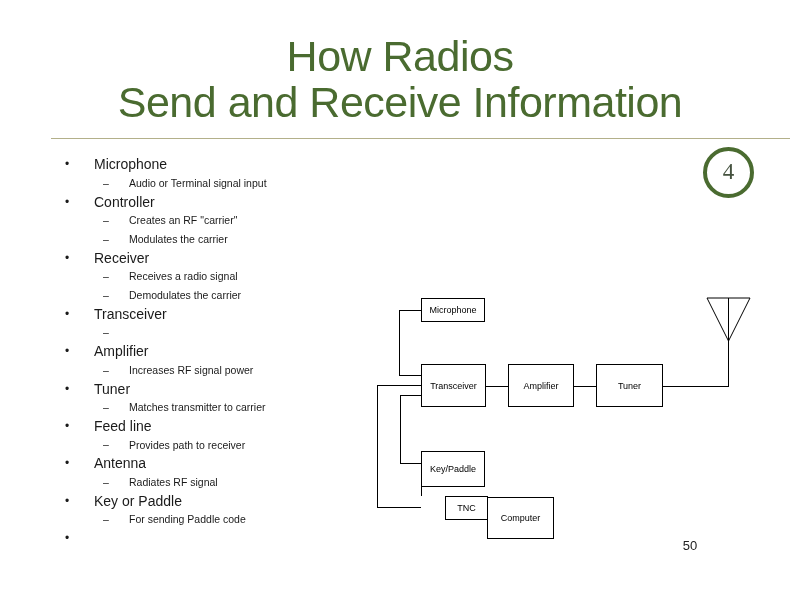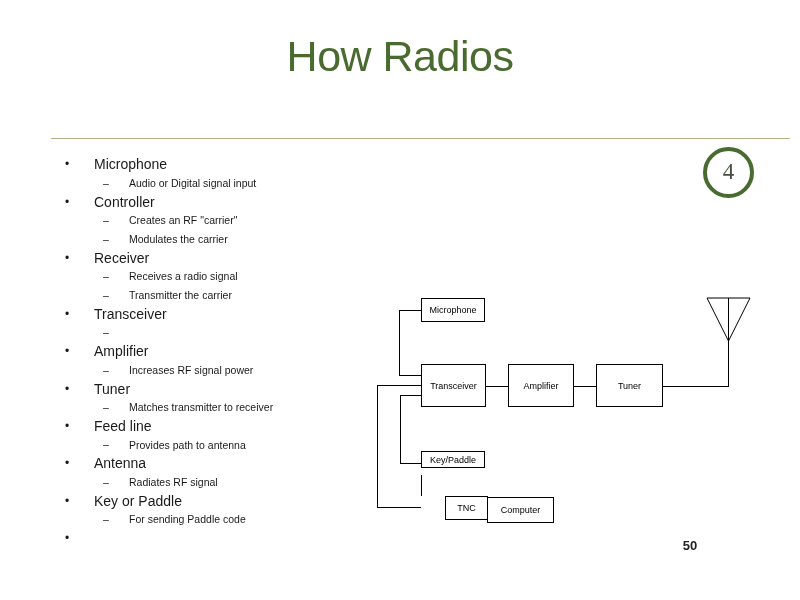--- a/index.html
+++ b/index.html
@@ -62,46 +62,47 @@
     position:absolute;
     border:1px solid #000;
     background:#fff;
     display:flex;align-items:center;justify-content:center;
     font-size:9px;color:#000;
     box-sizing:border-box;
   }
   .page-number{
     position:absolute;
     left:670px; top:538px; width:40px;
-    font-size:13px; color:#222; text-align:center;font-weight:bold;
+    font-size:13px; color:#222; text-align:center;
   }
 </style>
 </head>
 <body>
 
 <div class="slide">
 
   <div class="title">
     <div>How Radios</div>
+    <div>Send and Receive Information</div>
   </div>
 
   <div class="divider"></div>
 
   <div class="badge">
     <span>4</span>
   </div>
 
   <div class="bullet-list">
       <div class="row main">
         <span class="dot">•</span>
         <span>Microphone</span>
       </div>
       <div class="row sub">
         <span class="dash">–</span>
-        <span>Audio or Digital signal input</span>
+        <span>Audio or Terminal signal input</span>
       </div>
       <div class="row main">
         <span class="dot">•</span>
         <span>Controller</span>
       </div>
       <div class="row sub">
         <span class="dash">–</span>
         <span>Creates an RF "carrier"</span>
       </div>
       <div class="row sub">
@@ -111,21 +112,21 @@
       <div class="row main">
         <span class="dot">•</span>
         <span>Receiver</span>
       </div>
       <div class="row sub">
         <span class="dash">–</span>
         <span>Receives a radio signal</span>
       </div>
       <div class="row sub">
         <span class="dash">–</span>
-        <span>Transmitter the carrier</span>
+        <span>Demodulates the carrier</span>
       </div>
       <div class="row main">
         <span class="dot">•</span>
         <span>Transceiver</span>
       </div>
       <div class="row sub">
         <span class="dash">–</span>
       </div>
       <div class="row main">
         <span class="dot">•</span>
@@ -134,29 +135,29 @@
       <div class="row sub">
         <span class="dash">–</span>
         <span>Increases RF signal power</span>
       </div>
       <div class="row main">
         <span class="dot">•</span>
         <span>Tuner</span>
       </div>
       <div class="row sub">
         <span class="dash">–</span>
-        <span>Matches transmitter to receiver</span>
+        <span>Matches transmitter to carrier</span>
       </div>
       <div class="row main">
         <span class="dot">•</span>
         <span>Feed line</span>
       </div>
       <div class="row sub">
         <span class="dash">–</span>
-        <span>Provides path to antenna</span>
+        <span>Provides path to receiver</span>
       </div>
       <div class="row main">
         <span class="dot">•</span>
         <span>Antenna</span>
       </div>
       <div class="row sub">
         <span class="dash">–</span>
         <span>Radiates RF signal</span>
       </div>
       <div class="row main">
@@ -184,20 +185,20 @@
       <path d="M464,506 H487"></path>
       <g shape-rendering="auto">
         <path d="M707,298 L750,298 L728.5,341 Z"></path>
         <path d="M728.5,298 V341"></path>
       </g>
     </svg>
   <div class="dbox" style="left: 421px; top: 298px; width: 64px; height: 24px;">Microphone</div>
       <div class="dbox" style="left: 421px; top: 364px; width: 65px; height: 43px;">Transceiver</div>
       <div class="dbox" style="left: 508px; top: 364px; width: 66px; height: 43px;">Amplifier</div>
       <div class="dbox" style="left: 596px; top: 364px; width: 67px; height: 43px;">Tuner</div>
-      <div class="dbox" style="left: 421px; top: 451px; width: 64px; height: 17px;">Key/Paddle</div>
+      <div class="dbox" style="left: 421px; top: 451px; width: 64px; height: 36px;">Key/Paddle</div>
       <div class="dbox" style="left: 421px; top: 496px; width: 43px; height: 24px; margin-left: 24px;">TNC</div>
-      <div class="dbox" style="left: 487px; top: 497px; width: 67px; height: 26px;">Computer</div>
+      <div class="dbox" style="left: 487px; top: 497px; width: 67px; height: 42px;">Computer</div>
     </div>
 
   <div class="page-number">50</div>
 
 </div>
 
 </body></html>

